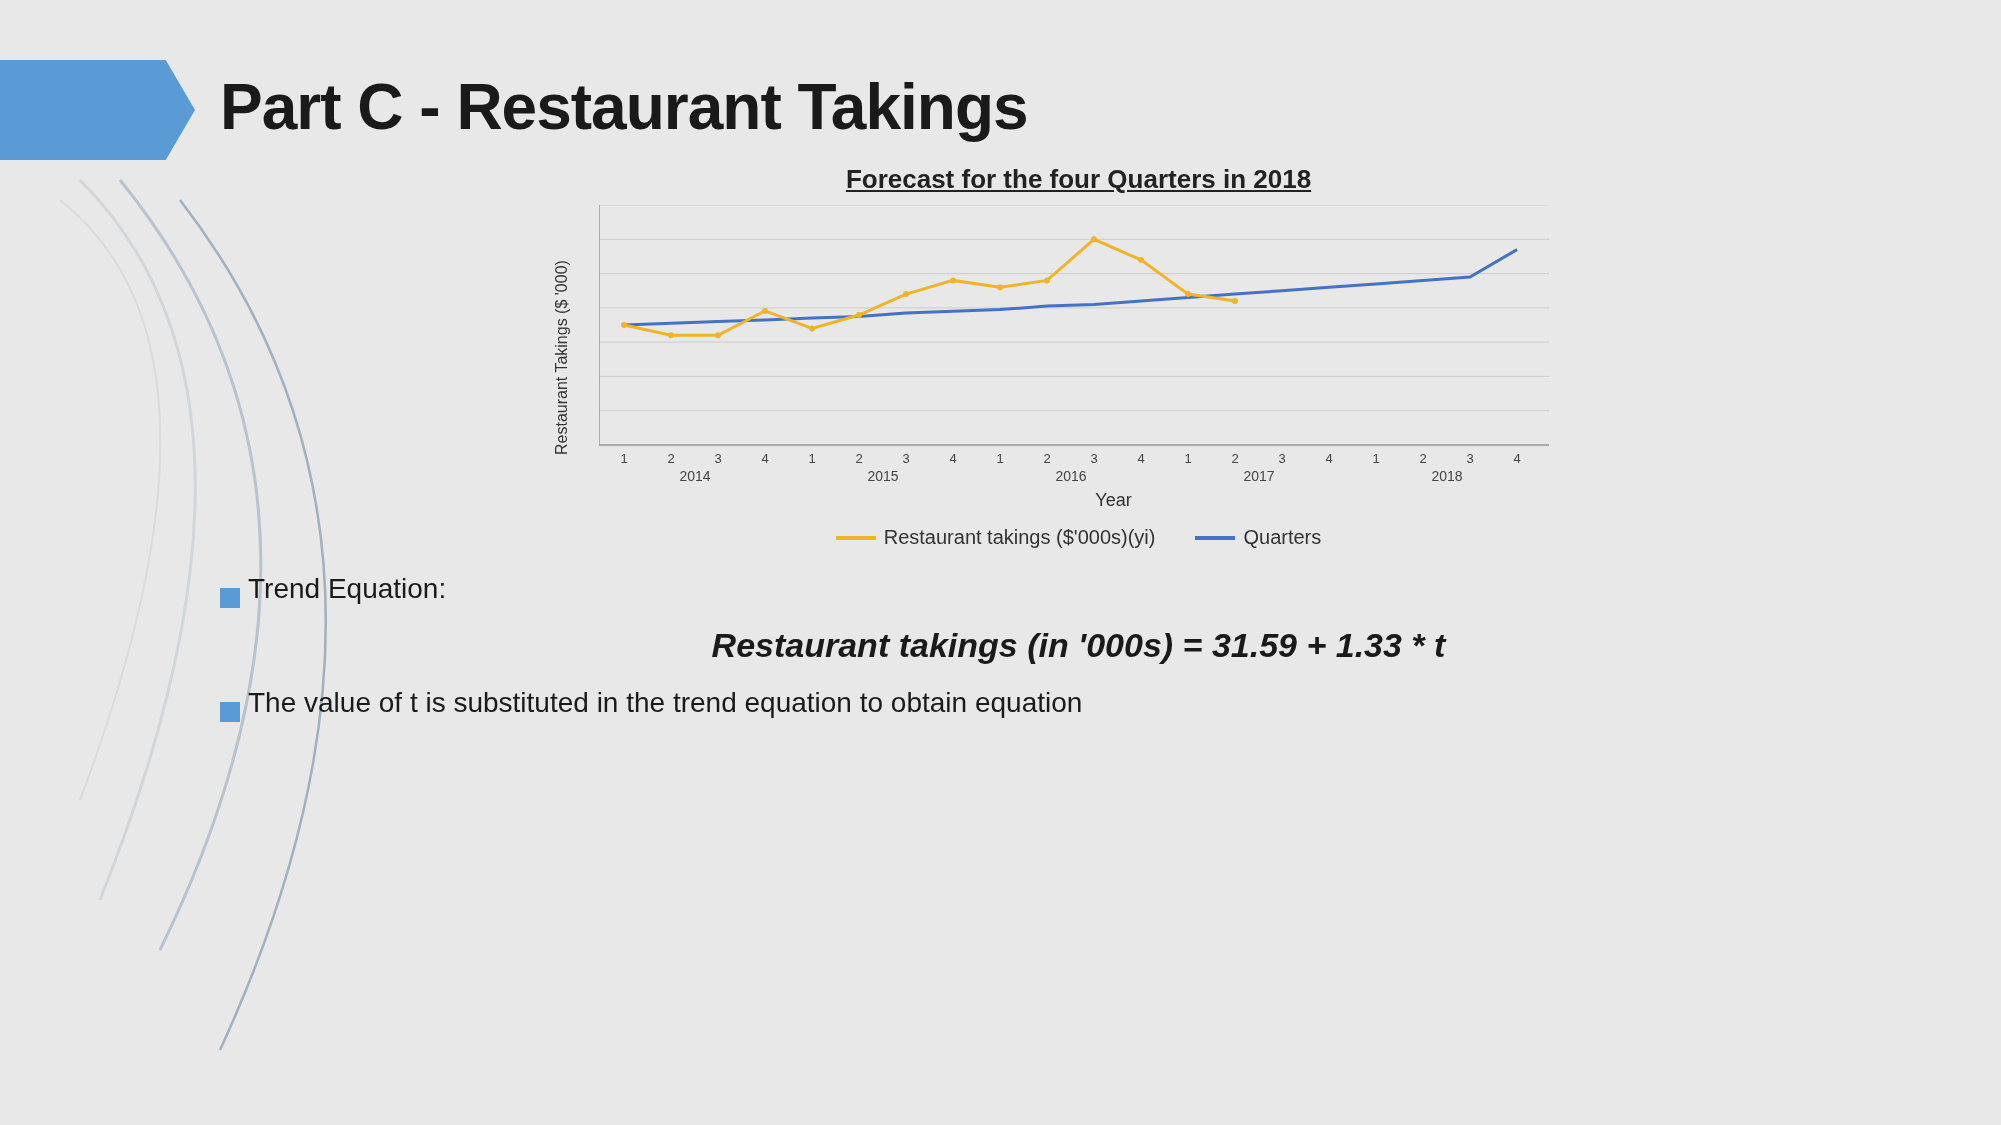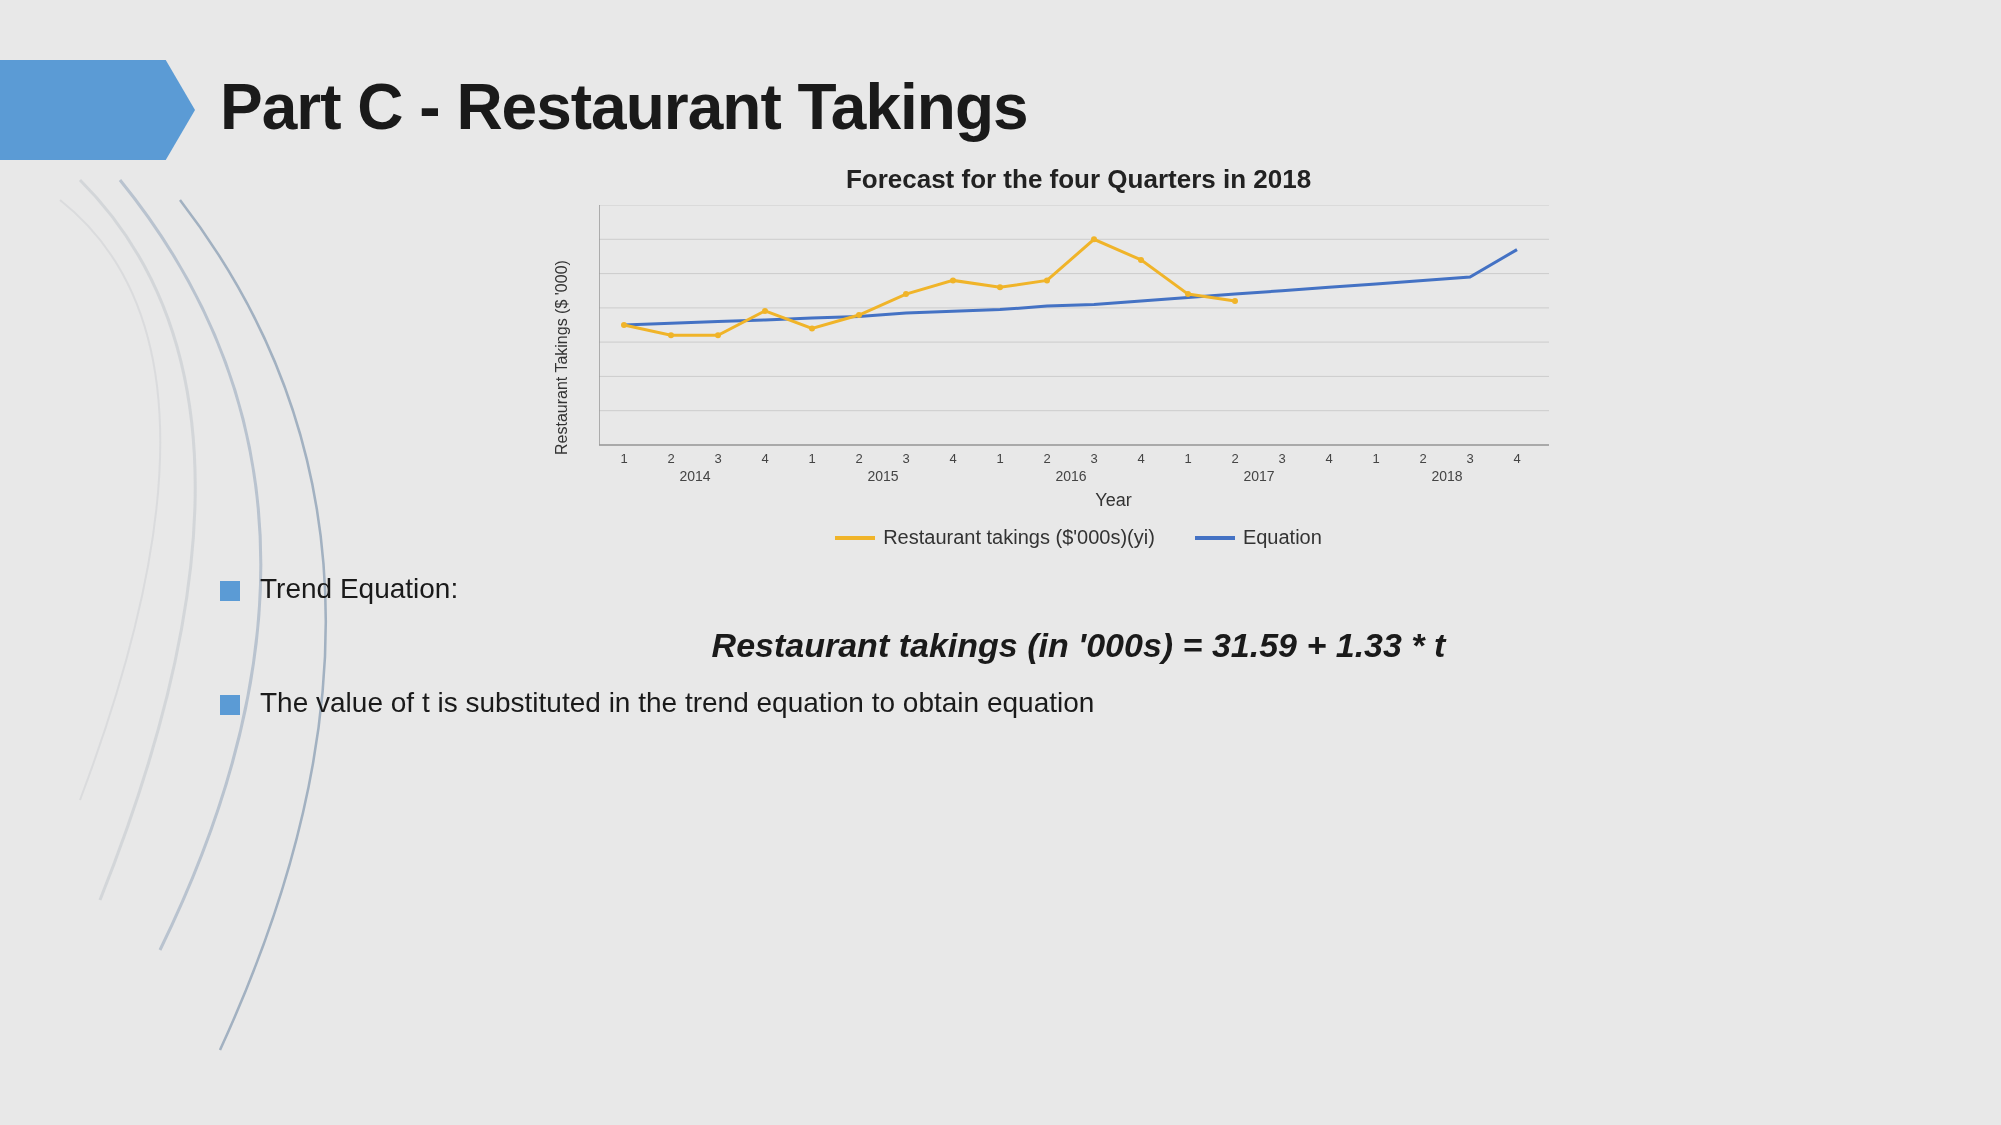--- a/index.html
+++ b/index.html
@@ -58,20 +58,21 @@
       flex-direction: column;
       align-items: center;
     }
 
     .chart-title {
       font-size: 26px;
       font-weight: 700;
       color: #222;
       margin-bottom: 10px;
       text-align: left;
+      text-decoration: underline;
     }
 
     .y-axis-label {
       writing-mode: vertical-rl;
       transform: rotate(180deg);
       font-size: 16px;
       color: #333;
       text-align: center;
       white-space: nowrap;
       padding-right: 5px;
@@ -98,22 +99,22 @@
     }
 
     
     .bullets-section {
       margin-top: 20px;
       padding-left: 0;
     }
 
     .bullet-item {
       display: flex;
-      align-items: center;
-      gap: 20px;
+      align-items: flex-end;
+      gap: 8px;
       margin-bottom: 18px;
     }
 
     .bullet-square {
       width: 20px;
       height: 20px;
       background: #5b9bd5;
       flex-shrink: 0;
       margin-top: 5px;
     }
@@ -245,21 +246,21 @@
       <div class="legend-item">
         <svg width="40" height="10">
           <line x1="0" y1="5" x2="40" y2="5" stroke="#f0b429" stroke-width="4"></line>
         </svg>
         <span>Restaurant takings ($'000s)(yi)</span>
       </div>
       <div class="legend-item">
         <svg width="40" height="10">
           <line x1="0" y1="5" x2="40" y2="5" stroke="#4472c4" stroke-width="4"></line>
         </svg>
-        <span>Equation</span>
+        <span>Quarters</span>
       </div>
     </div>
   </div>
 
   <div class="bullets-section">
 
     <div class="bullet-item">
       <div class="bullet-square"></div>
       <span class="bullet-text">Trend Equation:</span>
     </div>

